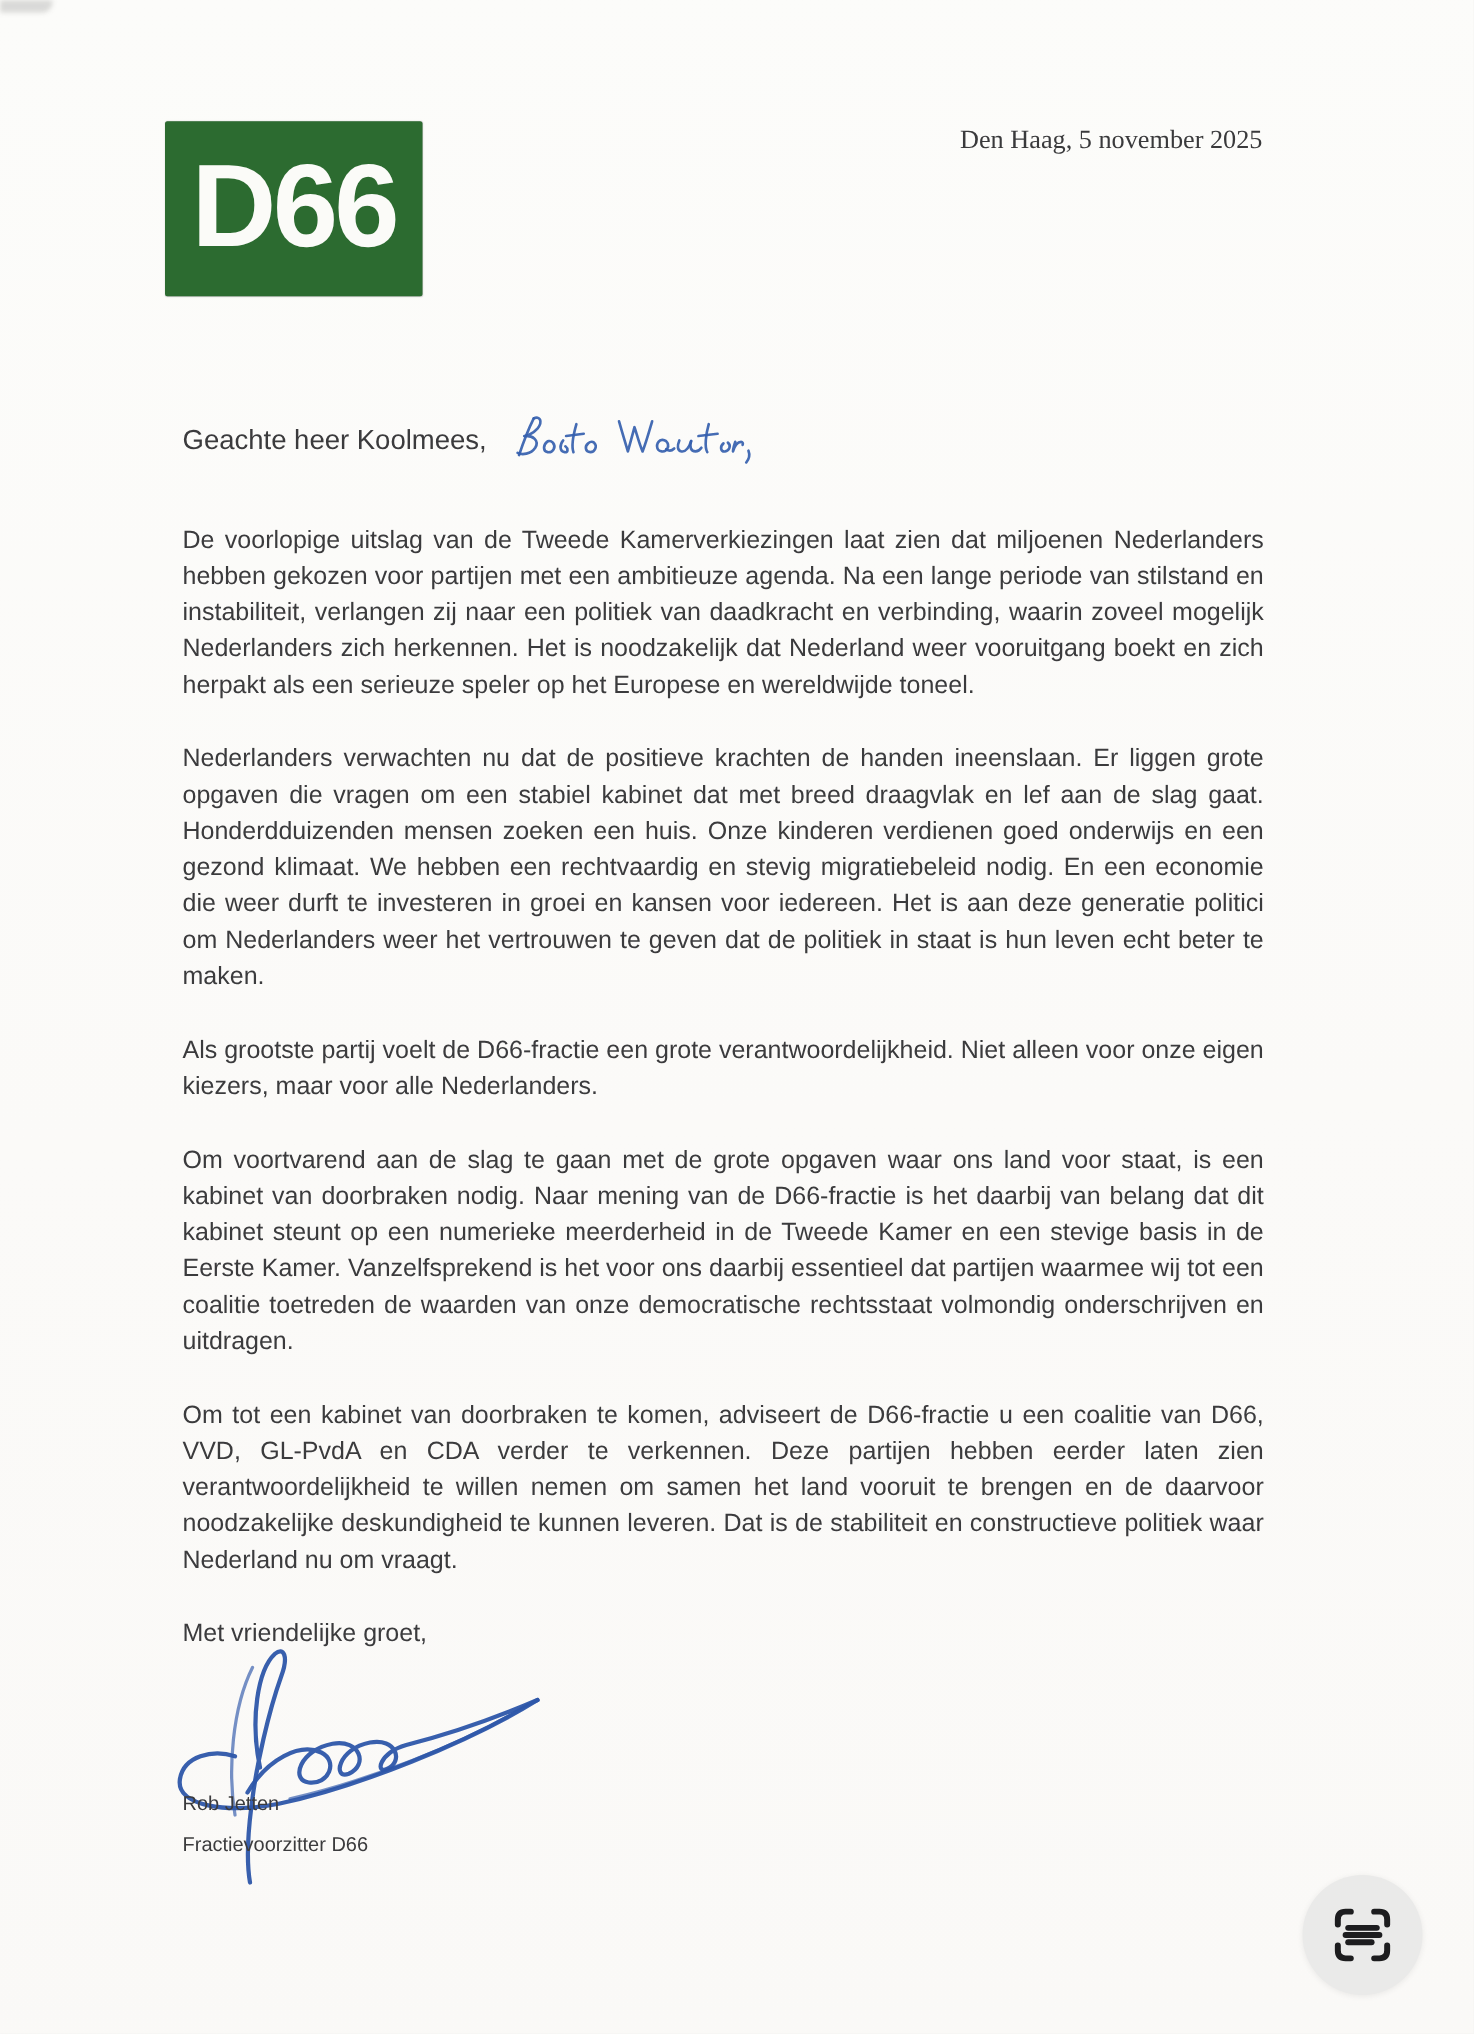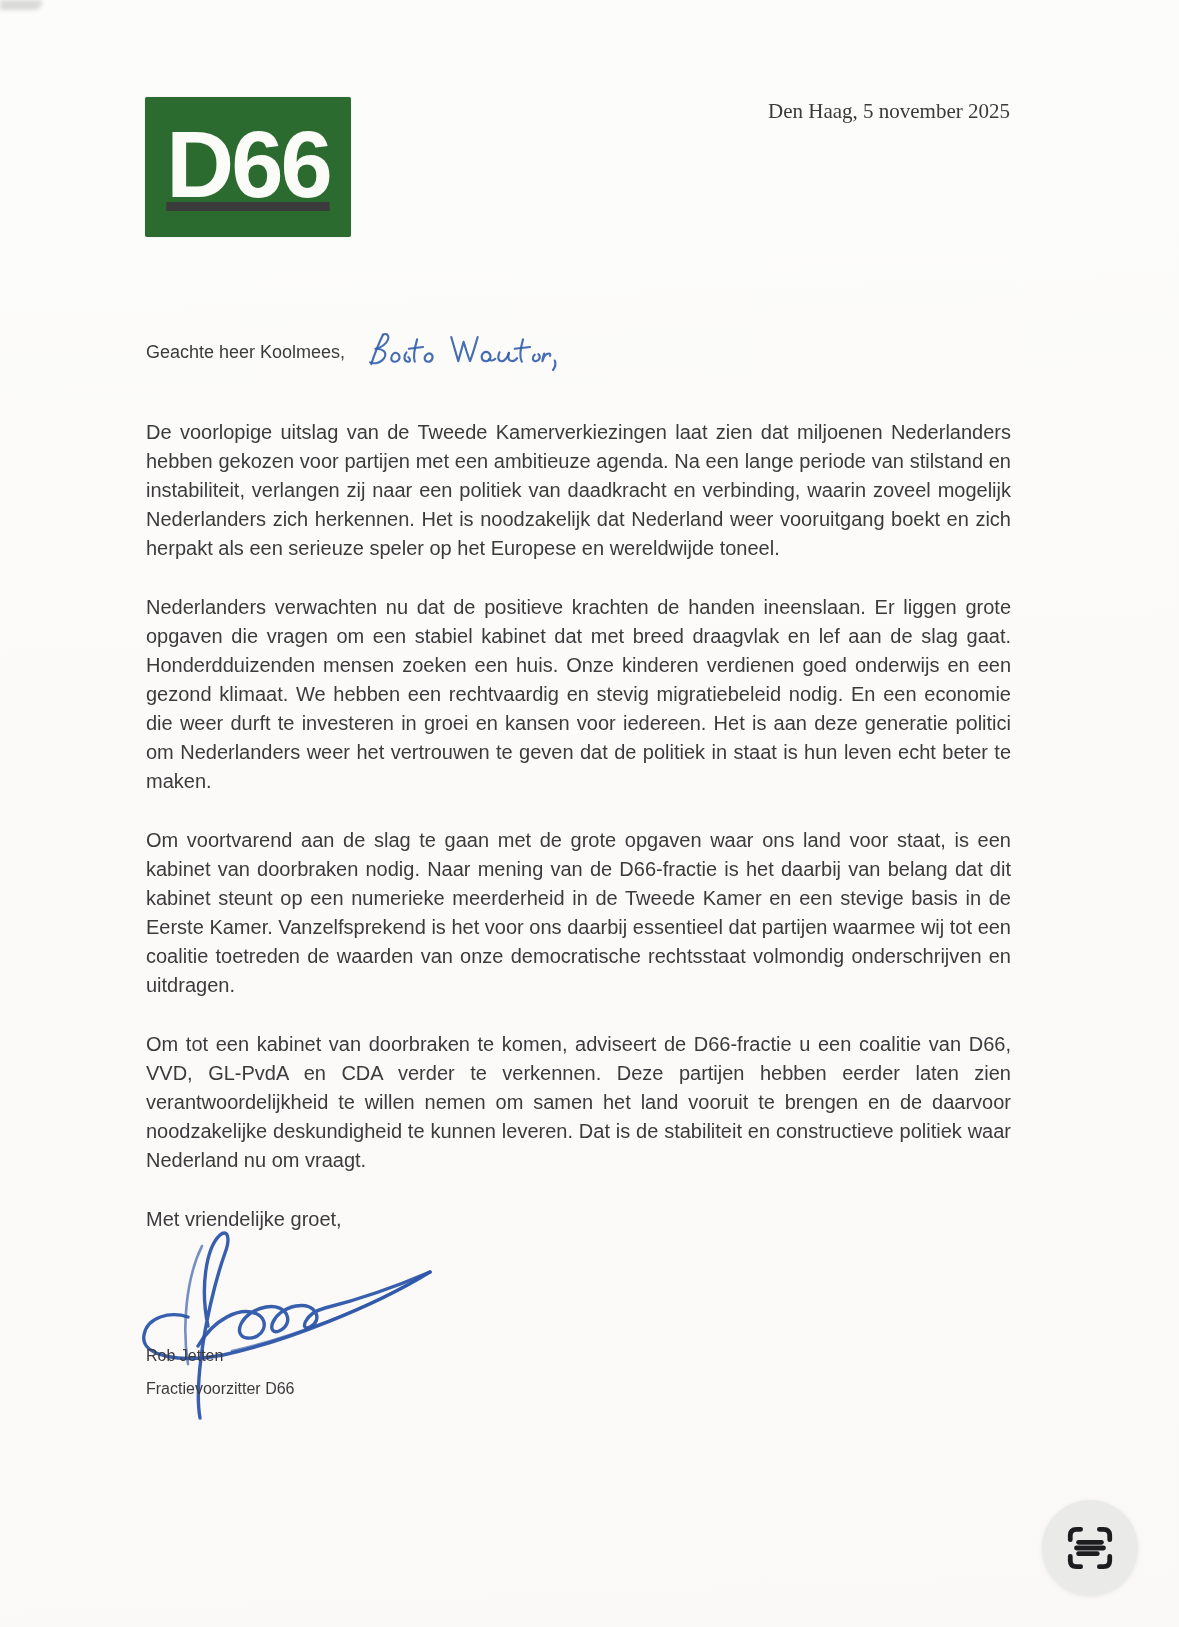--- a/index.html
+++ b/index.html
@@ -11,27 +11,26 @@
   }
   .paper {
     position: relative;
     width: 1179px; height: 1627px;
     background: linear-gradient(178deg, #fcfcfa 0%, #fbfaf8 55%, #faf9f7 100%);
     color: #3b3b3b;
   }
   
   .logo {
     position: absolute;
-    left: 145px; top: 97px;
+    left: 132px; top: 97px;
     width: 206px; height: 140px;
     background: #2c6b30;
     display: flex; align-items: center; justify-content: center;
     border-radius: 2px;
     box-shadow: 0 0 1px rgba(0,0,0,0.25);
-    text-decoration: underline;
   }
   .logo span {
     color: #fbfbf8;
     font-size: 94px;
     font-weight: 800;
     letter-spacing: -3px;
     line-height: 1;
     transform: translateY(-2px);
   }
   
@@ -49,21 +48,21 @@
     left: 146px; top: 0;
     width: 865px;
   }
   .greeting-row {
     margin-top: 318px;
     height: 48px;
     display: flex;
     align-items: flex-end;
   }
   .greeting-printed {
-    font-size: 18px;
+    font-size: 22px;
     line-height: 28px;
     color: #3b3b3d;
     white-space: nowrap;
   }
   .handwriting {
     margin-left: 18px;
     margin-bottom: -12px;
     flex: 0 0 auto;
   }
   .handwriting path {
@@ -179,20 +178,21 @@
         <path d="M272,16 C268,30 266,47 270,54"></path>
         <path d="M258,32 L284,29"></path>
         <path d="M292,42 C287,46 288,54 294,53 C300,52 303,45 298,41"></path>
         <path d="M308,40 C306,46 305,51 305,53 C307,46 311,40 316,40 C318,40 319,42 318,44"></path>
         <path d="M326,52 C328,57 327,63 323,68"></path>
       </svg>
     </div>
 
     <p class="first-para">De voorlopige uitslag van de Tweede Kamerverkiezingen laat zien dat miljoenen Nederlanders hebben gekozen voor partijen met een ambitieuze agenda. Na een lange periode van stilstand en instabiliteit, verlangen zij naar een politiek van daadkracht en verbinding, waarin zoveel mogelijk Nederlanders zich herkennen. Het is noodzakelijk dat Nederland weer vooruitgang boekt en zich herpakt als een serieuze speler op het Europese en wereldwijde toneel.</p>
     <p>Nederlanders verwachten nu dat de positieve krachten de handen ineenslaan. Er liggen grote opgaven die vragen om een stabiel kabinet dat met breed draagvlak en lef aan de slag gaat. Honderdduizenden mensen zoeken een huis. Onze kinderen verdienen goed onderwijs en een gezond klimaat. We hebben een rechtvaardig en stevig migratiebeleid nodig. En een economie die weer durft te investeren in groei en kansen voor iedereen. Het is aan deze generatie politici om Nederlanders weer het vertrouwen te geven dat de politiek in staat is hun leven echt beter te maken.</p>
+    <p>Als grootste partij voelt de D66-fractie een grote verantwoordelijkheid. Niet alleen voor onze eigen kiezers, maar voor alle Nederlanders.</p>
     <p>Om voortvarend aan de slag te gaan met de grote opgaven waar ons land voor staat, is een kabinet van doorbraken nodig. Naar mening van de D66-fractie is het daarbij van belang dat dit kabinet steunt op een numerieke meerderheid in de Tweede Kamer en een stevige basis in de Eerste Kamer. Vanzelfsprekend is het voor ons daarbij essentieel dat partijen waarmee wij tot een coalitie toetreden de waarden van onze democratische rechtsstaat volmondig onderschrijven en uitdragen.</p>
     <p>Om tot een kabinet van doorbraken te komen, adviseert de D66-fractie u een coalitie van D66, VVD, GL-PvdA en CDA verder te verkennen. Deze partijen hebben eerder laten zien verantwoordelijkheid te willen nemen om samen het land vooruit te brengen en de daarvoor noodzakelijke deskundigheid te kunnen leveren. Dat is de stabiliteit en constructieve politiek waar Nederland nu om vraagt.</p>
 
     <div class="closing">Met vriendelijke groet,</div>
 
     <div class="signature-block">
 
       <svg class="signature-svg" viewBox="0 0 330 195" aria-hidden="true">
         <path class="sig-main" d="M88,100 C80,62 86,22 100,9 C107,3 111,11 105,27 C95,55 85,98 81,132 C78,156 77,175 80,192"></path>
         <path class="sig-light" d="M68,138 C62,102 66,52 82,20"></path>

